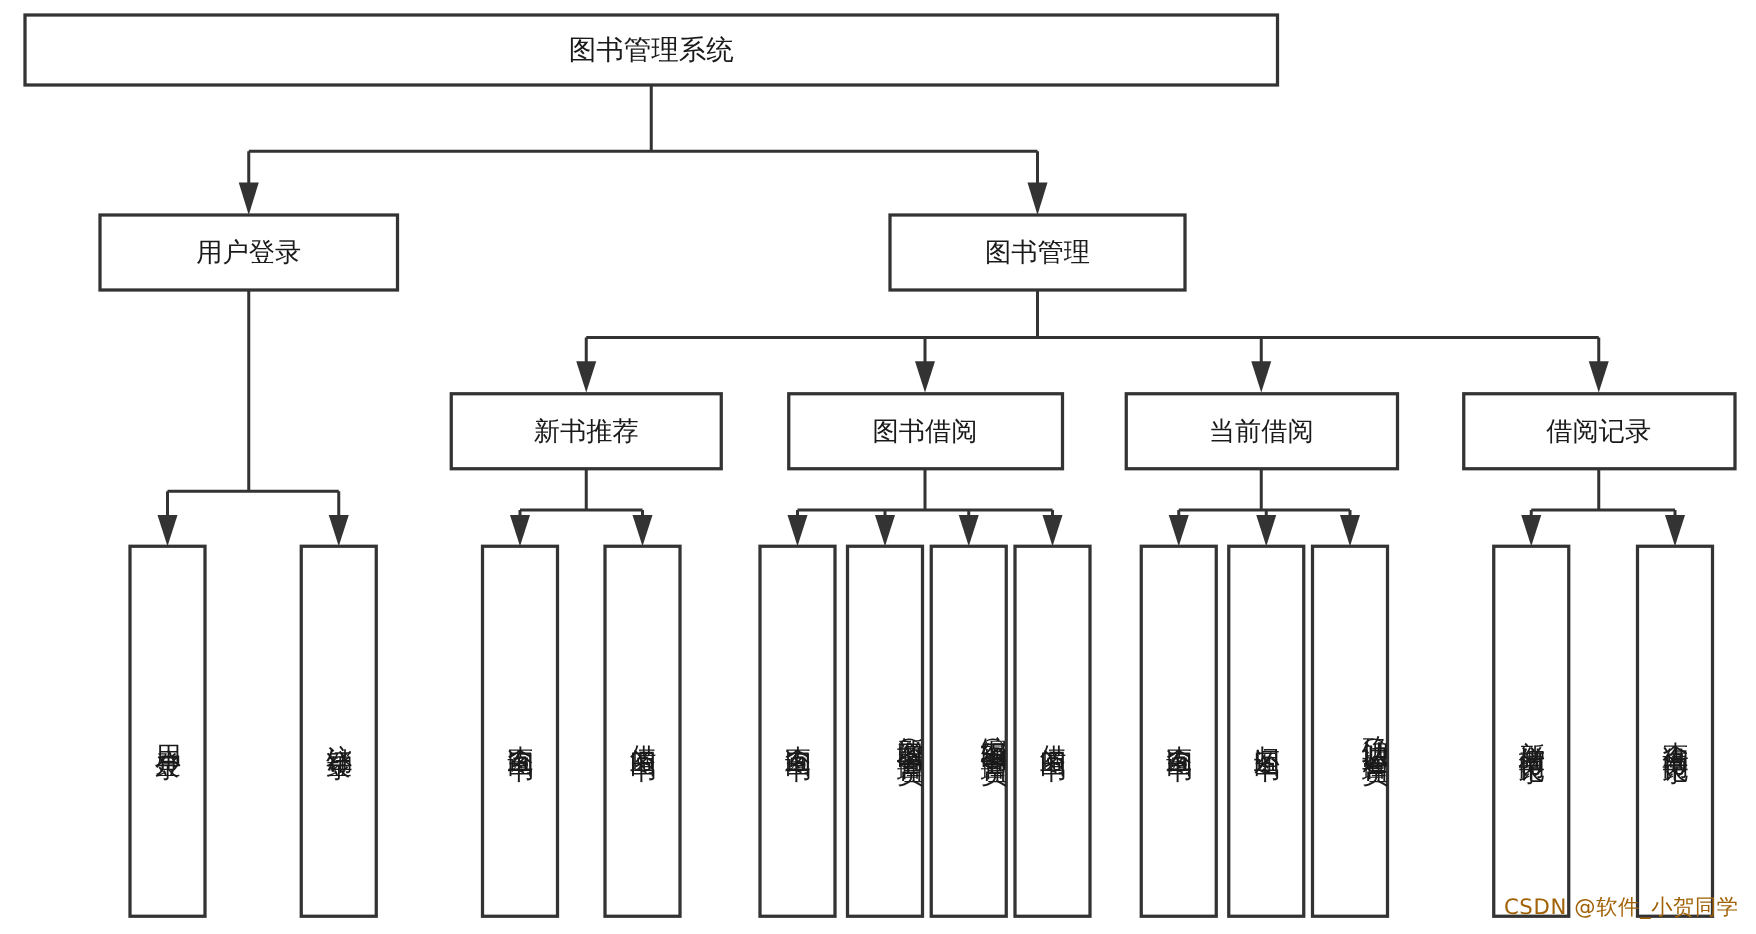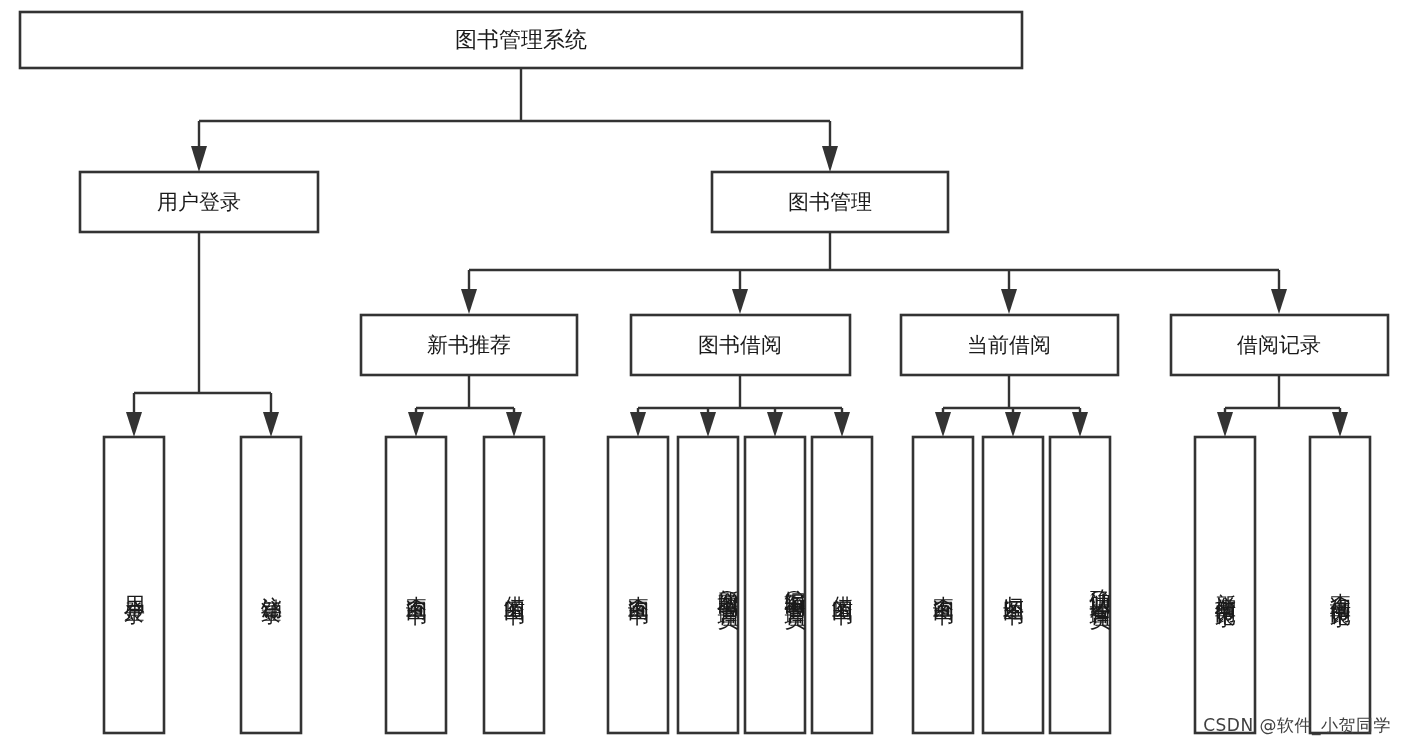--- a/index.html
+++ b/index.html
@@ -67,21 +67,21 @@
     white-space: nowrap;
     text-align: center;
     pointer-events: none;
   }
   .watermark {
     position: absolute;
     right: 14px;
     bottom: 4px;
     font-family: "DejaVu Sans", "Liberation Sans", sans-serif;
     font-size: 17px;
-    color: #404040;
+    color: #a16207;
     white-space: nowrap;
     letter-spacing: 0.5px;
   }
 </style>
 </head>
 <body>
 
 <div id="diagram-root">
 
   <svg id="flow" viewBox="0 0 1405 747" xmlns="http://www.w3.org/2000/svg">

